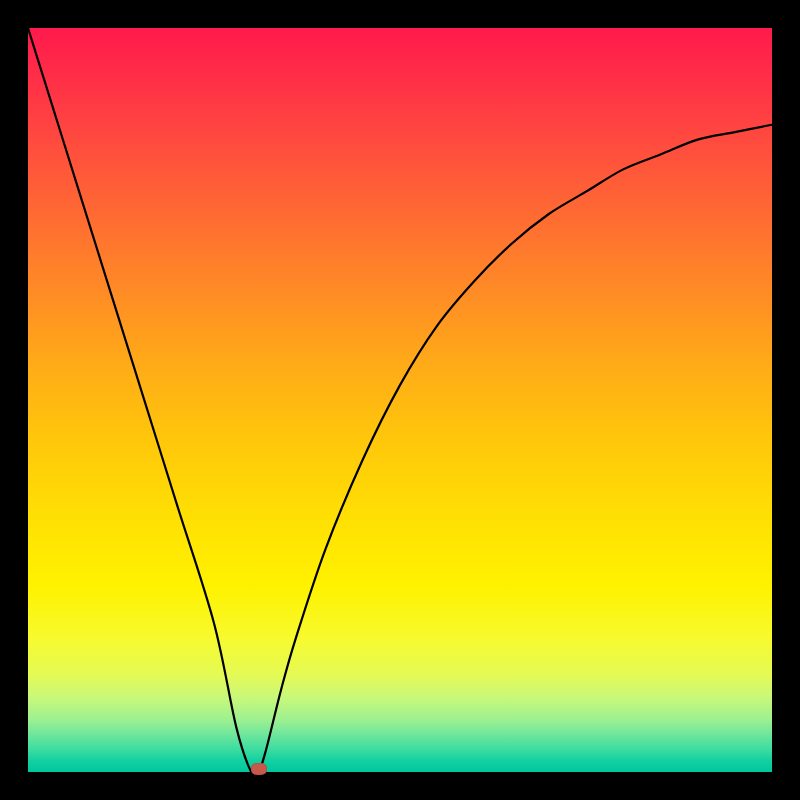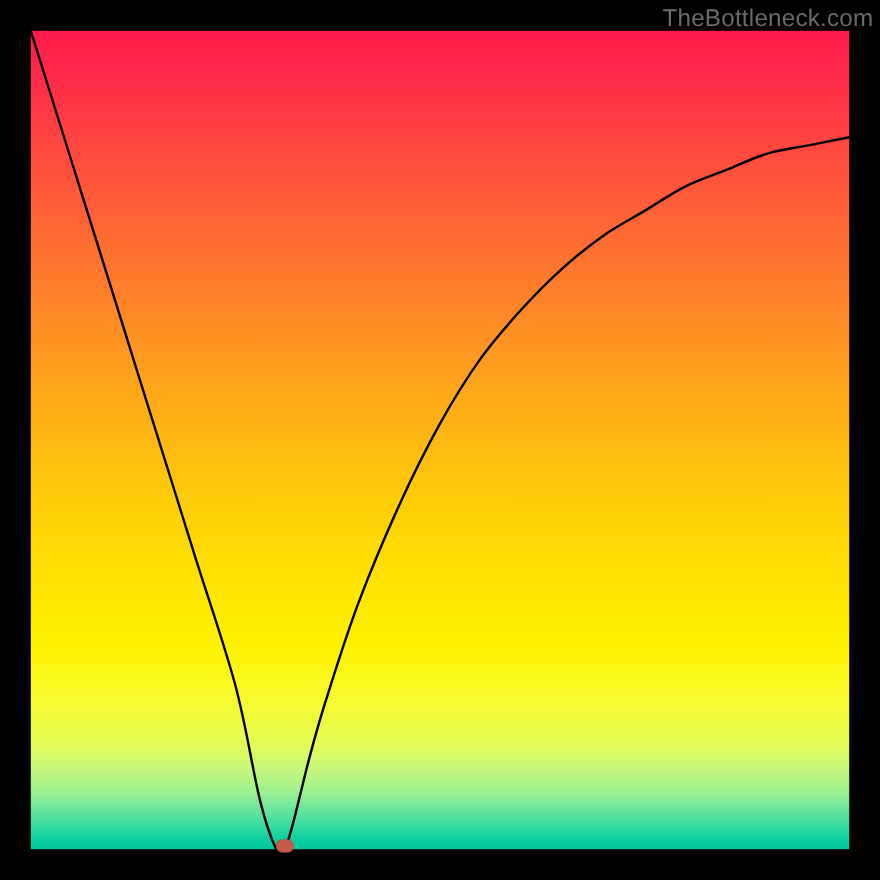--- a/index.html
+++ b/index.html
@@ -67,21 +67,20 @@
     border-radius: 6px / 5px;
     background: #c65a4a;
     transform: translate(-50%, -50%);
     box-shadow: 0 0 0 0.5px rgba(0,0,0,0.15) inset;
   }
 </style>
 </head>
 <body>
 
 <div class="frame">
-  <div class="watermark">TheBottleneck.com</div>
 
   <div class="plot-area">
     <svg class="curve-svg" viewBox="0 0 744 744" preserveAspectRatio="none">
       <path id="curve-path" fill="none" stroke="#000" stroke-width="2.2" stroke-linejoin="round" stroke-linecap="round" d="M 0.00 0.00 C 6.20 19.84, 24.80 79.36, 37.20 119.04 C 49.60 158.72, 62.00 198.40, 74.40 238.08 C 86.80 277.76, 99.20 317.44, 111.60 357.12 C 124.00 396.80, 136.40 436.48, 148.80 476.16 C 161.20 515.84, 176.08 558.00, 186.00 595.20 C 195.92 632.40, 202.12 674.56, 208.32 699.36 C 214.52 724.16, 219.48 736.56, 223.20 744.00 C 226.92 751.44, 228.16 747.72, 230.64 744.00 C 233.12 740.28, 234.36 735.32, 238.08 721.68 C 241.80 708.04, 248.00 680.76, 252.96 662.16 C 257.92 643.56, 260.40 633.64, 267.84 610.08 C 275.28 586.52, 286.44 550.56, 297.60 520.80 C 308.76 491.04, 322.40 458.80, 334.80 431.52 C 347.20 404.24, 359.60 379.44, 372.00 357.12 C 384.40 334.80, 396.80 314.96, 409.20 297.60 C 421.60 280.24, 434.00 266.60, 446.40 252.96 C 458.80 239.32, 471.20 226.92, 483.60 215.76 C 496.00 204.60, 508.40 194.68, 520.80 186.00 C 533.20 177.32, 545.60 171.12, 558.00 163.68 C 570.40 156.24, 582.80 147.56, 595.20 141.36 C 607.60 135.16, 620.00 131.44, 632.40 126.48 C 644.80 121.52, 657.20 115.32, 669.60 111.60 C 682.00 107.88, 694.40 106.64, 706.80 104.16 C 719.20 101.68, 737.80 97.96, 744.00 96.72"></path>
     </svg>
     <div class="marker" id="marker" style="left: 230.64px; top: 741px; background: rgb(198, 90, 74);"></div>
   </div>
 </div>
 
 </body></html>

